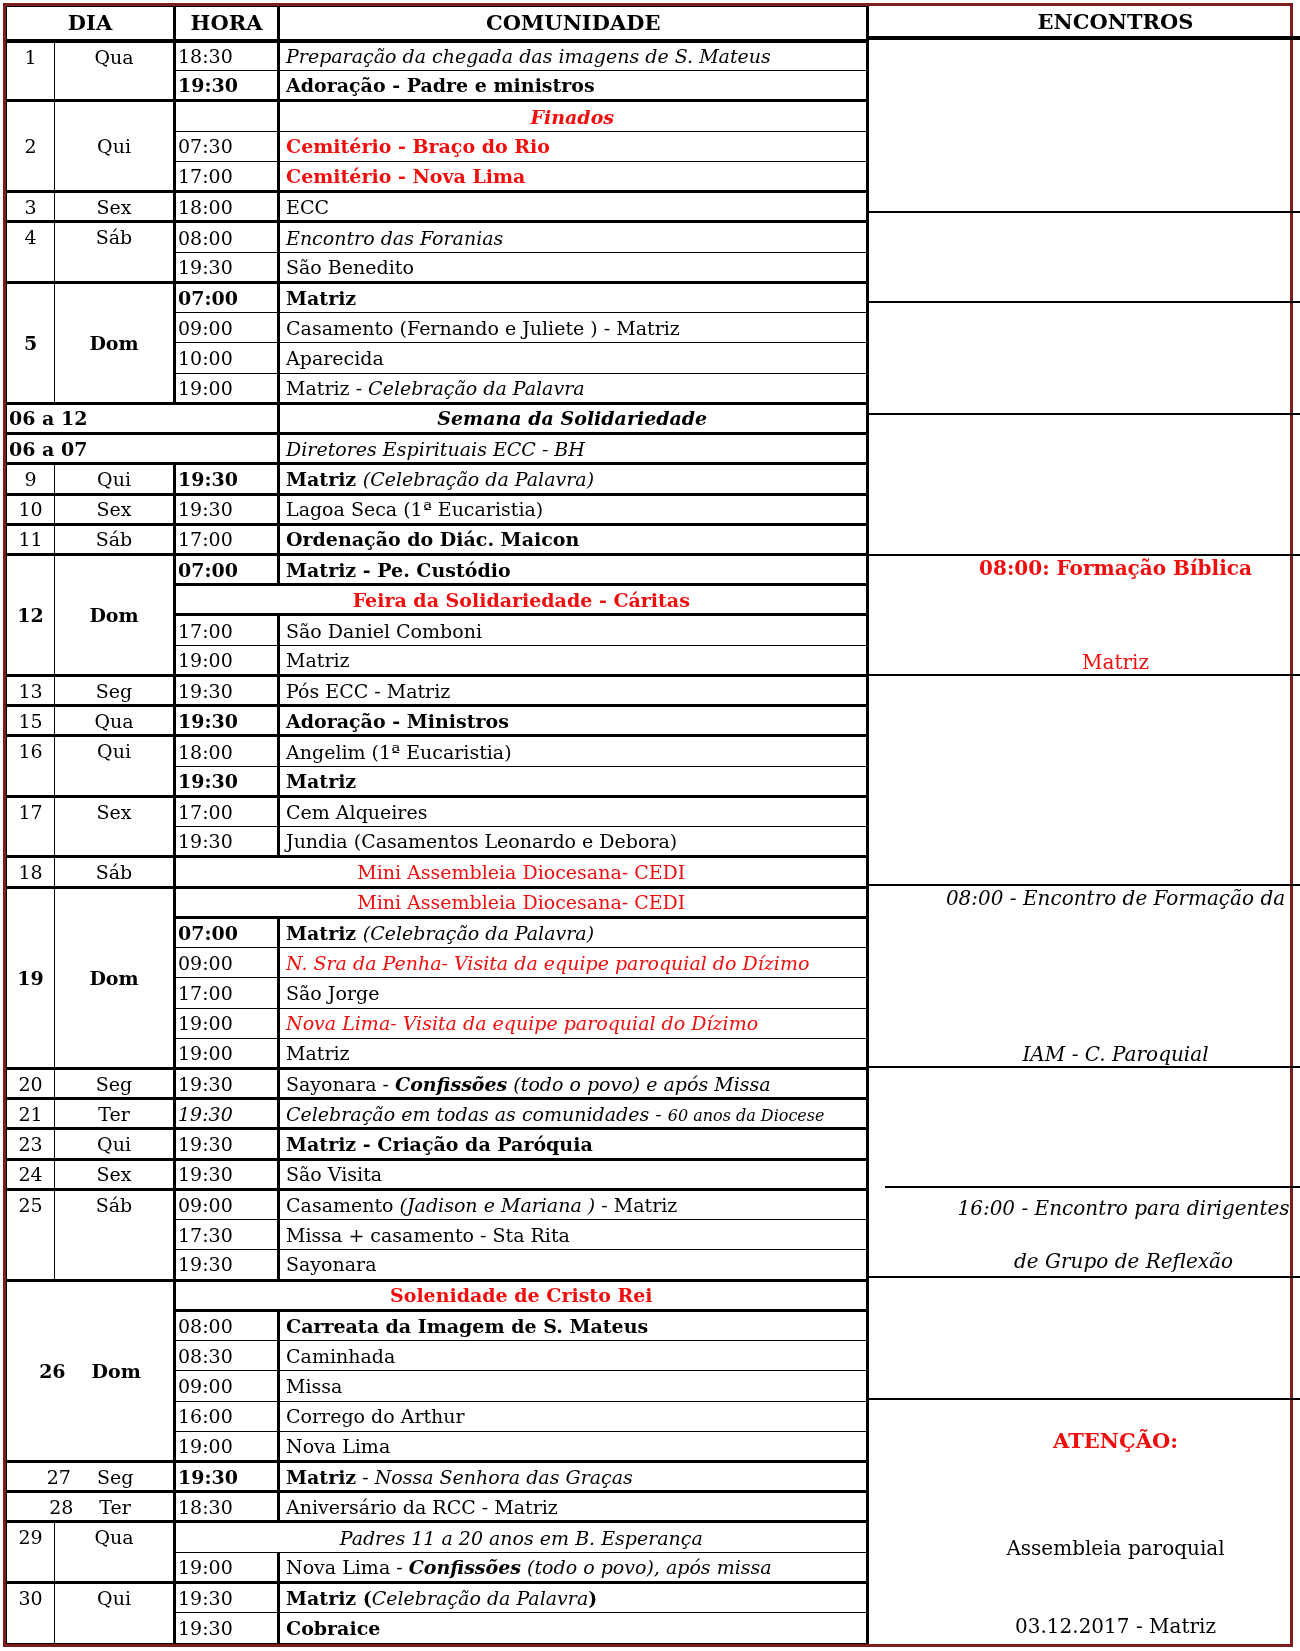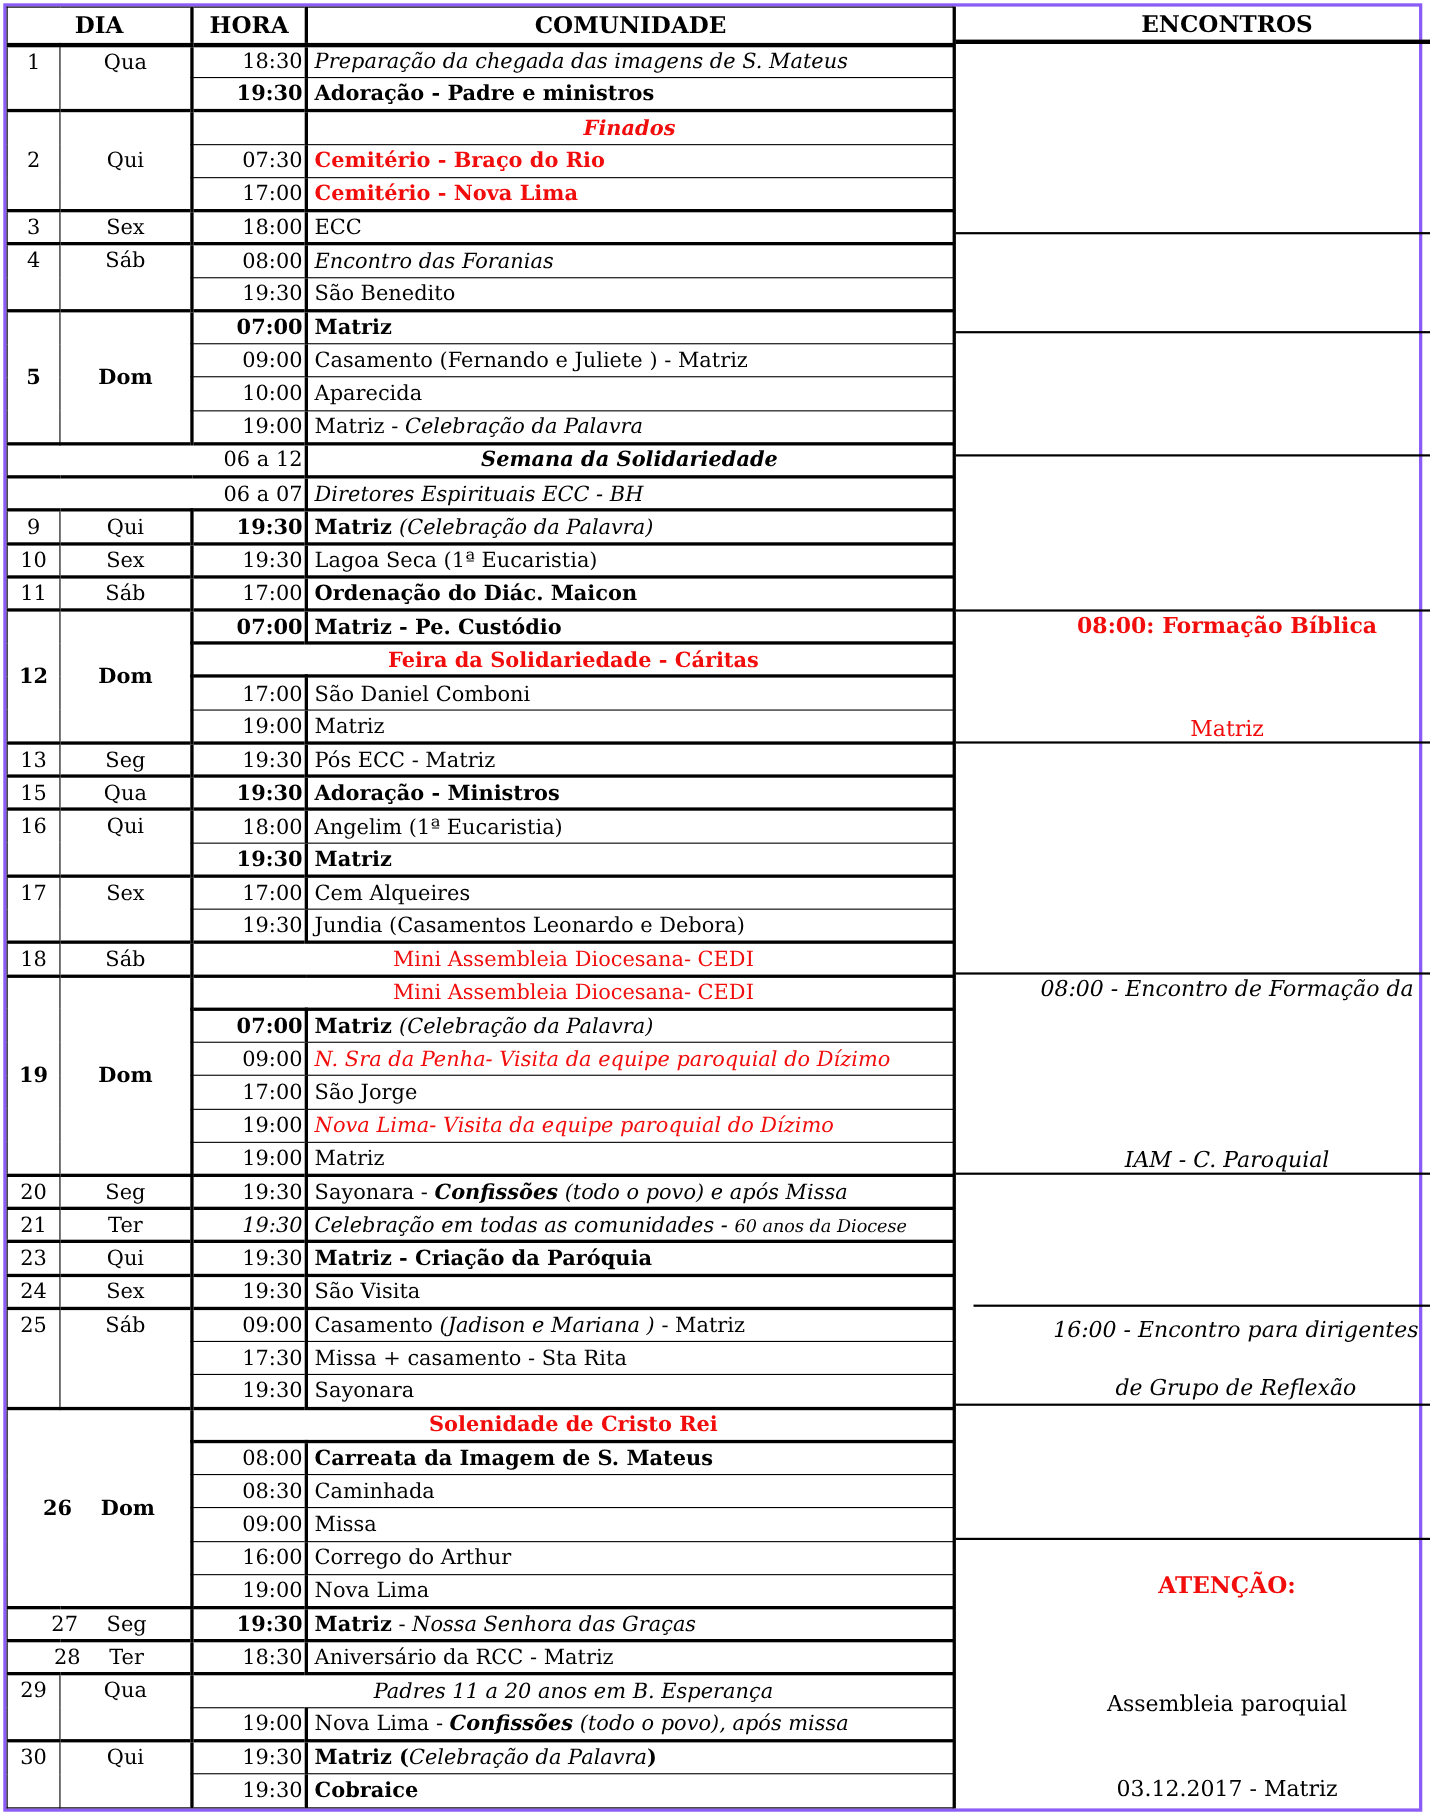--- a/index.html
+++ b/index.html
@@ -1,33 +1,33 @@
 <!DOCTYPE html>
 <html style="--red: #f20d0d;"><head>
 <meta charset="utf-8">
 <style>
   html,body{margin:0;padding:0;background:#fff;}
   body{width:1300px;height:1651px;position:relative;font-family:"DejaVu Serif",serif;color:#000;}
-  .sheet{position:absolute;left:3px;top:3px;width:1290px;height:1644px;border:3px solid #8b5cf6;box-sizing:border-box;background:#fff;}
+  .sheet{position:absolute;left:3px;top:3px;width:1290px;height:1644px;border:3px solid #7f1d1d;box-sizing:border-box;background:#fff;}
   table{border-collapse:collapse;table-layout:fixed;width:860px;height:1638px;position:absolute;left:0;top:0;}
   th,td{border:1px solid #000;padding:0 2px;overflow:hidden;white-space:nowrap;}
   thead tr{height:34px;}
   th{font-size:21px;font-weight:bold;text-align:center;border-bottom:4px solid #000;}
   .th-dia{border-right:3px solid #000;}
   .th-hora{border-right:3px solid #000;}
   .th-com{border-right:0;}
   tbody tr{height:30px;}
   td{font-size:19px;}
   td.num{text-align:center;}
   td.wd{text-align:center;border-right:3px solid #000;}
   td.daym{text-align:center;border-right:3px solid #000;}
   td.daym .n{display:inline-block;margin-right:26px;}
-  td.hora{text-align:right;border-right:3px solid #000;}
+  td.hora{text-align:left;border-right:3px solid #000;}
   td.com{padding-left:6px;border-right:0;}
-  td.range{text-align:right;border-right:3px solid #000;}
+  td.range{text-align:left;border-right:3px solid #000;font-weight:bold;}
   td.spanit{text-align:center;border-right:0;}
   td.center{text-align:center;padding-left:0;}
   td.vtop{vertical-align:top;padding-top:3px;}
   .bd{font-weight:bold;}
   tr.gs td{border-top:3px solid #000;}
   tr.tb td{border-bottom:3px solid #000;}
   span.b{font-weight:bold;}
   span.i{font-style:italic;}
   span.r{color:var(--red,#f20d0d);}
   span.sm{font-size:16px;}

